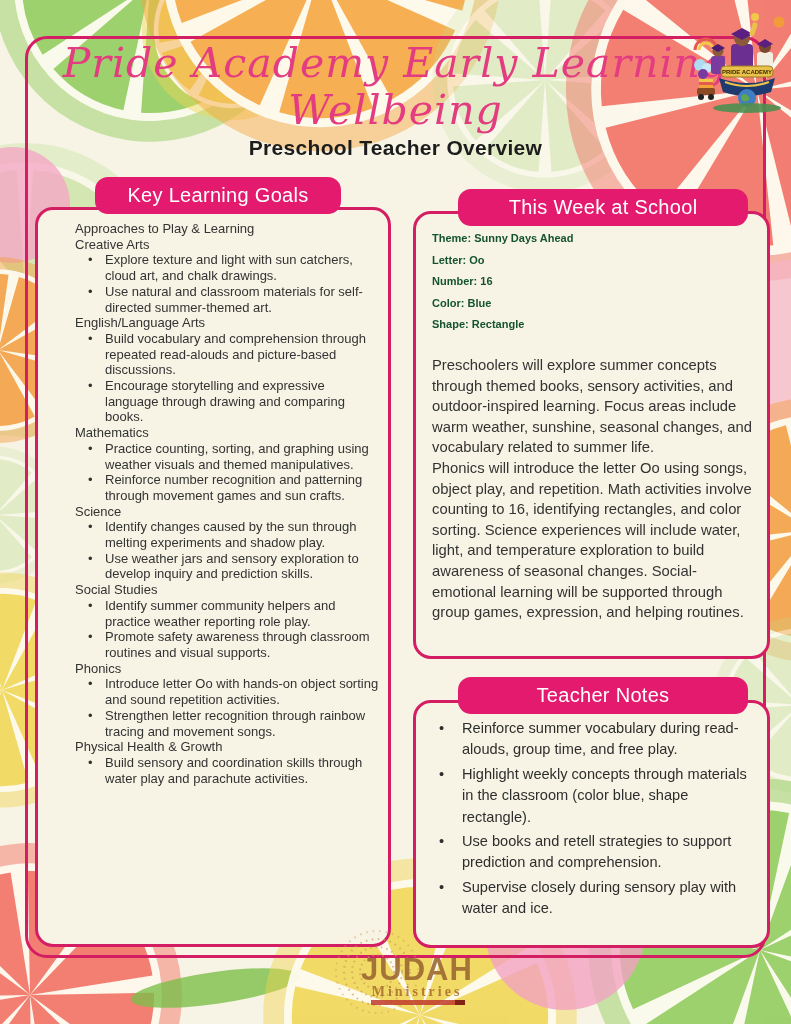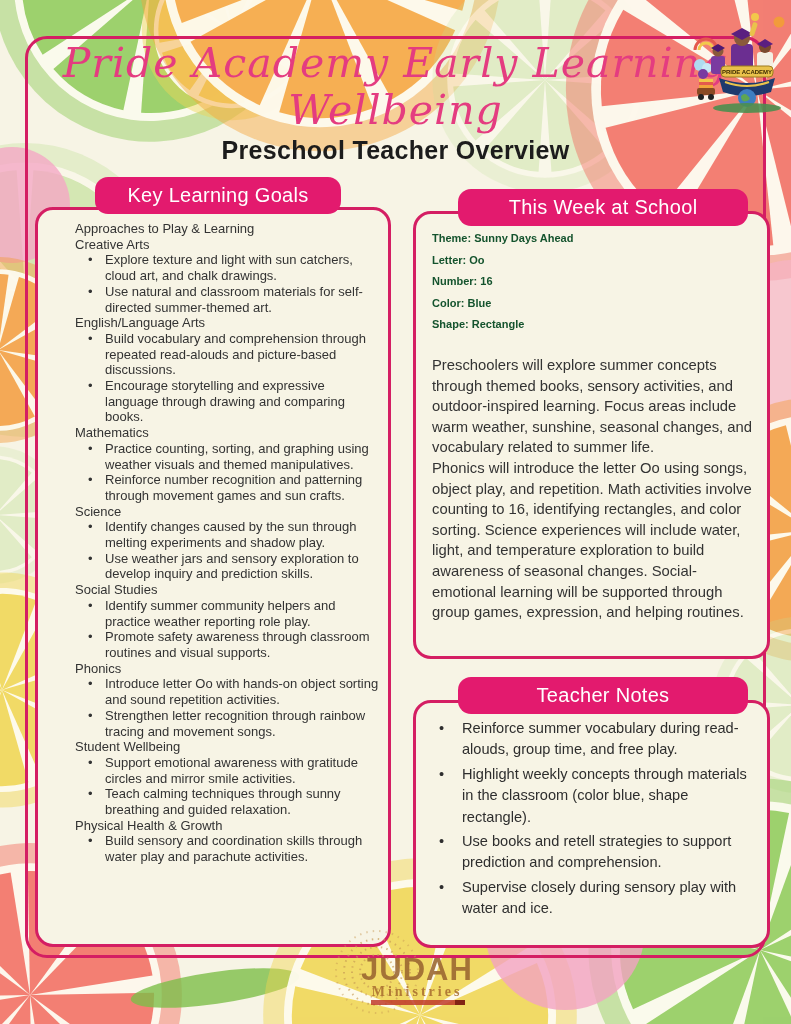--- a/index.html
+++ b/index.html
@@ -13,21 +13,21 @@
     position:absolute; left:25px; right:25px; top:36px; bottom:66px;
     border:3px solid var(--frame,#D41E63); border-radius:22px;
     z-index:2; pointer-events:none;
   }
 
   .header { position:absolute; top:40px; left:0; width:100%; text-align:center; z-index:3; }
   .title {
     font-family:"DejaVu Serif", serif; font-style:italic; font-weight:normal;
     color:var(--titlepink,#E43C80); font-size:41px; line-height:1.14; letter-spacing:1px;
   }
-  .subtitle { margin-top:3px; font-size:25px; font-weight:bold; color:#1c1c1c; letter-spacing:0.3px; }
+  .subtitle { margin-top:3px; font-size:21px; font-weight:bold; color:#1c1c1c; letter-spacing:0.3px; }
 
   .pill {
     position:absolute; background:var(--accent,#E31A6E); color:#fff;
     display:flex; align-items:center; justify-content:center;
     border-radius:13px; font-size:20px; height:37px; z-index:4; letter-spacing:0.3px;
   }
   .pill-goals { left:95px;  top:177px; width:246px; }
   .pill-week  { left:458px; top:189px; width:290px; }
   .pill-notes { left:458px; top:677px; width:290px;text-align:center; }
 
@@ -240,29 +240,20 @@
         <div class="goal-section">
           <div class="goal-category">Phonics</div>
           <ul class="bullets">
 
               <li><span>Introduce letter Oo with hands-on object sorting and sound repetition activities.</span></li>
 
               <li><span>Strengthen letter recognition through rainbow tracing and movement songs.</span></li>
             </ul>
         </div>
 
-        <div class="goal-section">
-          <div class="goal-category">Student Wellbeing</div>
-          <ul class="bullets">
-
-              <li><span>Support emotional awareness with gratitude circles and mirror smile activities.</span></li>
-
-              <li><span>Teach calming techniques through sunny breathing and guided relaxation.</span></li>
-            </ul>
-        </div>
 
         <div class="goal-section">
           <div class="goal-category">Physical Health &amp; Growth</div>
           <ul class="bullets">
 
 
               <li><span>Build sensory and coordination skills through water play and parachute activities.</span></li>
             </ul>
         </div>
       </div>

